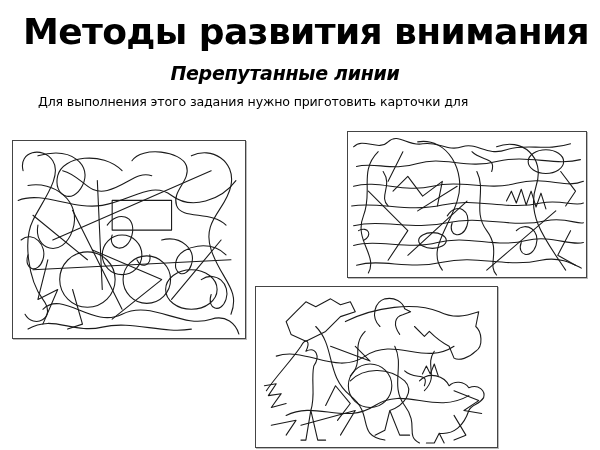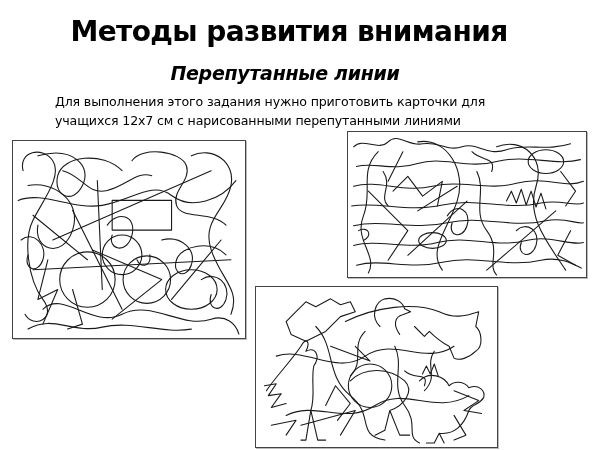--- a/index.html
+++ b/index.html
@@ -10,48 +10,48 @@
     body {
       width: 600px;
       height: 450px;
       position: relative;
       overflow: hidden;
       font-family: "DejaVu Sans", "Liberation Sans", sans-serif;
       color: #000000;
     }
     .slide-title {
       position: absolute;
-      left: 0;
+      left: 17px;
       top: 5px;
       width: 578px;
       text-align: center;
       font-family: "DejaVu Sans", sans-serif;
       font-weight: bold;
-      font-size: 28px;
+      font-size: 36px;
       letter-spacing: -0.6px;
       line-height: 54px;
       white-space: nowrap;
     }
     .slide-subtitle {
       position: absolute;
       left: 0;
       top: 58px;
       width: 570px;
       text-align: center;
       font-family: "DejaVu Sans", sans-serif;
       font-weight: bold;
       font-size: 19px;
       line-height: 30px;
       letter-spacing: -0.3px;
       white-space: nowrap;
       font-style: italic;
     }
     .slide-body {
       position: absolute;
-      left: 55px;
+      left: 38px;
       top: 93px;
       width: 470px;
       font-family: "DejaVu Sans", sans-serif;
       font-size: 12.6px;
       line-height: 18.5px;
       letter-spacing: -0.15px;
     }
     .slide-body .line {
       display: block;
       white-space: nowrap;
@@ -84,21 +84,20 @@
 <body>
 
 <div>
 
   <div class="slide-title">Методы развития внимания</div>
 
   <div class="slide-subtitle">Перепутанные линии</div>
 
   <div class="slide-body">
     <span class="line">Для выполнения этого задания нужно приготовить карточки для</span>
-    <span class="line">учащихся 12х7 см с нарисованными перепутанными линиями</span>
   </div>
 
   <div class="card" id="card-1">
     <svg viewBox="0 0 234 199">
       <path d="M10,30 C5,10 30,5 40,20 C50,35 30,60 20,80 C10,100 15,140 30,160 C45,180 20,190 12,175"></path>
       <path d="M25,15 C60,5 80,25 70,45 C60,65 40,55 45,35 C50,15 90,10 110,30"></path>
       <path d="M15,45 C40,40 70,60 60,90 C50,120 20,110 25,85"></path>
       <path d="M5,60 C30,50 60,70 90,65 C120,60 140,40 160,55 C180,70 210,60 225,40"></path>
       <path d="M120,20 C130,5 170,10 175,25 C180,40 160,50 165,65 C170,80 200,70 215,85"></path>
       <path d="M180,15 C200,5 225,20 220,45 C215,70 190,80 200,110 C210,140 230,150 220,175"></path>

